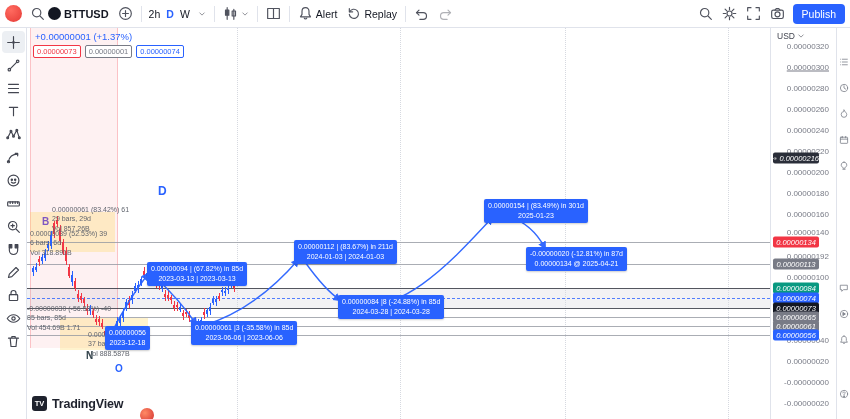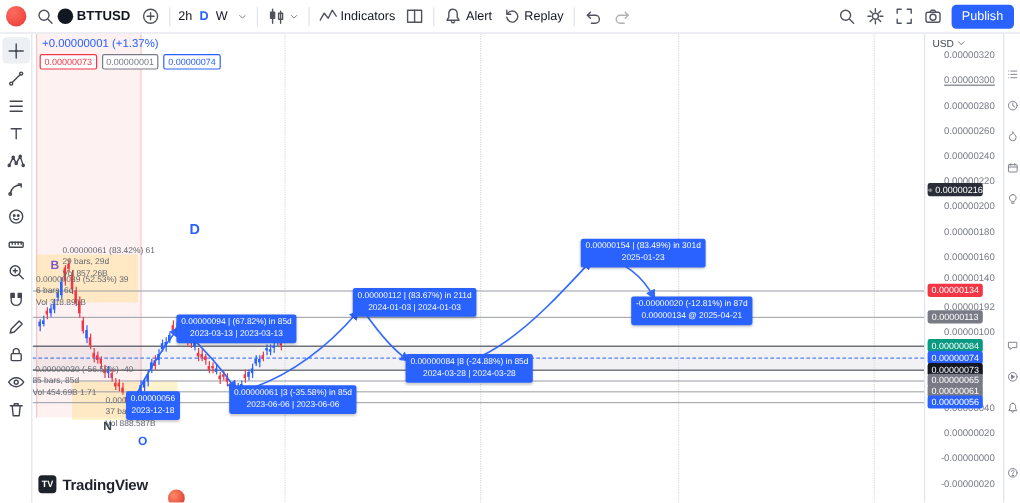--- a/index.html
+++ b/index.html
@@ -32,21 +32,21 @@
 
   
   .rightbar{position:absolute;right:0;top:28px;width:14px;height:391px;border-left:1px solid #e0e3eb;background:#fff;z-index:25;}
   .rtool{position:absolute;left:1px;width:12px;height:12px;padding:0;display:flex;align-items:center;justify-content:center;}
   .rtool .ic{width:10px;height:10px;color:#787b86;}
 
   
   .pricescale{position:absolute;left:770px;top:28px;width:66px;height:391px;border-left:1px solid #e0e3eb;background:#fff;z-index:20;font-size:8px;color:#787b86;}
   .currency{position:absolute;top:3px;left:6px;display:flex;gap:2px;align-items:center;font-size:8.5px;color:#434651;}
   .tick{position:absolute;right:7px;transform:translateY(-50%);white-space:nowrap;}
-  .plabel{position:absolute;left:2px;right:17px;height:11px;transform:translateY(-50%);border-radius:2px;color:#fff;font-size:7.5px;display:flex;align-items:center;justify-content:center;gap:2px;white-space:nowrap;}
+  .plabel{position:absolute;left:2px;right:17px;height:11px;transform:translateY(-50%);border-radius:2px;color:#fff;font-size:7.5px;display:flex;align-items:center;justify-content:center;gap:2px;white-space:nowrap;font-style:italic;}
   .picon{width:8px;height:8px;color:#fff;}
 
   
   .chart{position:absolute;left:27px;top:28px;width:743px;height:391px;background:#fff;overflow:hidden;z-index:5;}
   .layer{position:absolute;inset:0;}
   .z1{z-index:1}.z2{z-index:2}.z3{z-index:3}.z5{z-index:5}
   .vline{position:absolute;top:0;bottom:0;width:0;border-left:1px dotted #d6d9e0;}
   .hline{position:absolute;left:0;right:0;height:0;opacity:.8;}
   .arrows{position:absolute;left:0;top:0;z-index:4;}
   .aline{fill:none;stroke:#2962ff;stroke-width:1.4;marker-end:url(#arr);opacity:.95;}
@@ -110,28 +110,20 @@
               <rect x="11" y="6" width="4" height="6"></rect>
             </svg>
           </span>
           <span class="ic i8">
             <svg viewBox="0 0 18 18">
               <path d="M4 6.5l5 5 5-5"></path>
             </svg>
           </span>
         </button>
       <span class="divider"></span>
-      <button>
-          <span class="ic i16">
-            <svg viewBox="0 0 18 18">
-              <path d="M1 13l4-7 4 5 4-8 4 6"></path>
-            </svg>
-          </span>
-          <span>Indicators</span>
-        </button>
       <button>
           <span class="ic i16">
             <svg viewBox="0 0 18 18">
               <rect x="2" y="3" width="14" height="12"></rect>
               <path d="M9 3v12"></path>
             </svg>
           </span>
         </button>
       <span class="divider"></span>
       <button>

